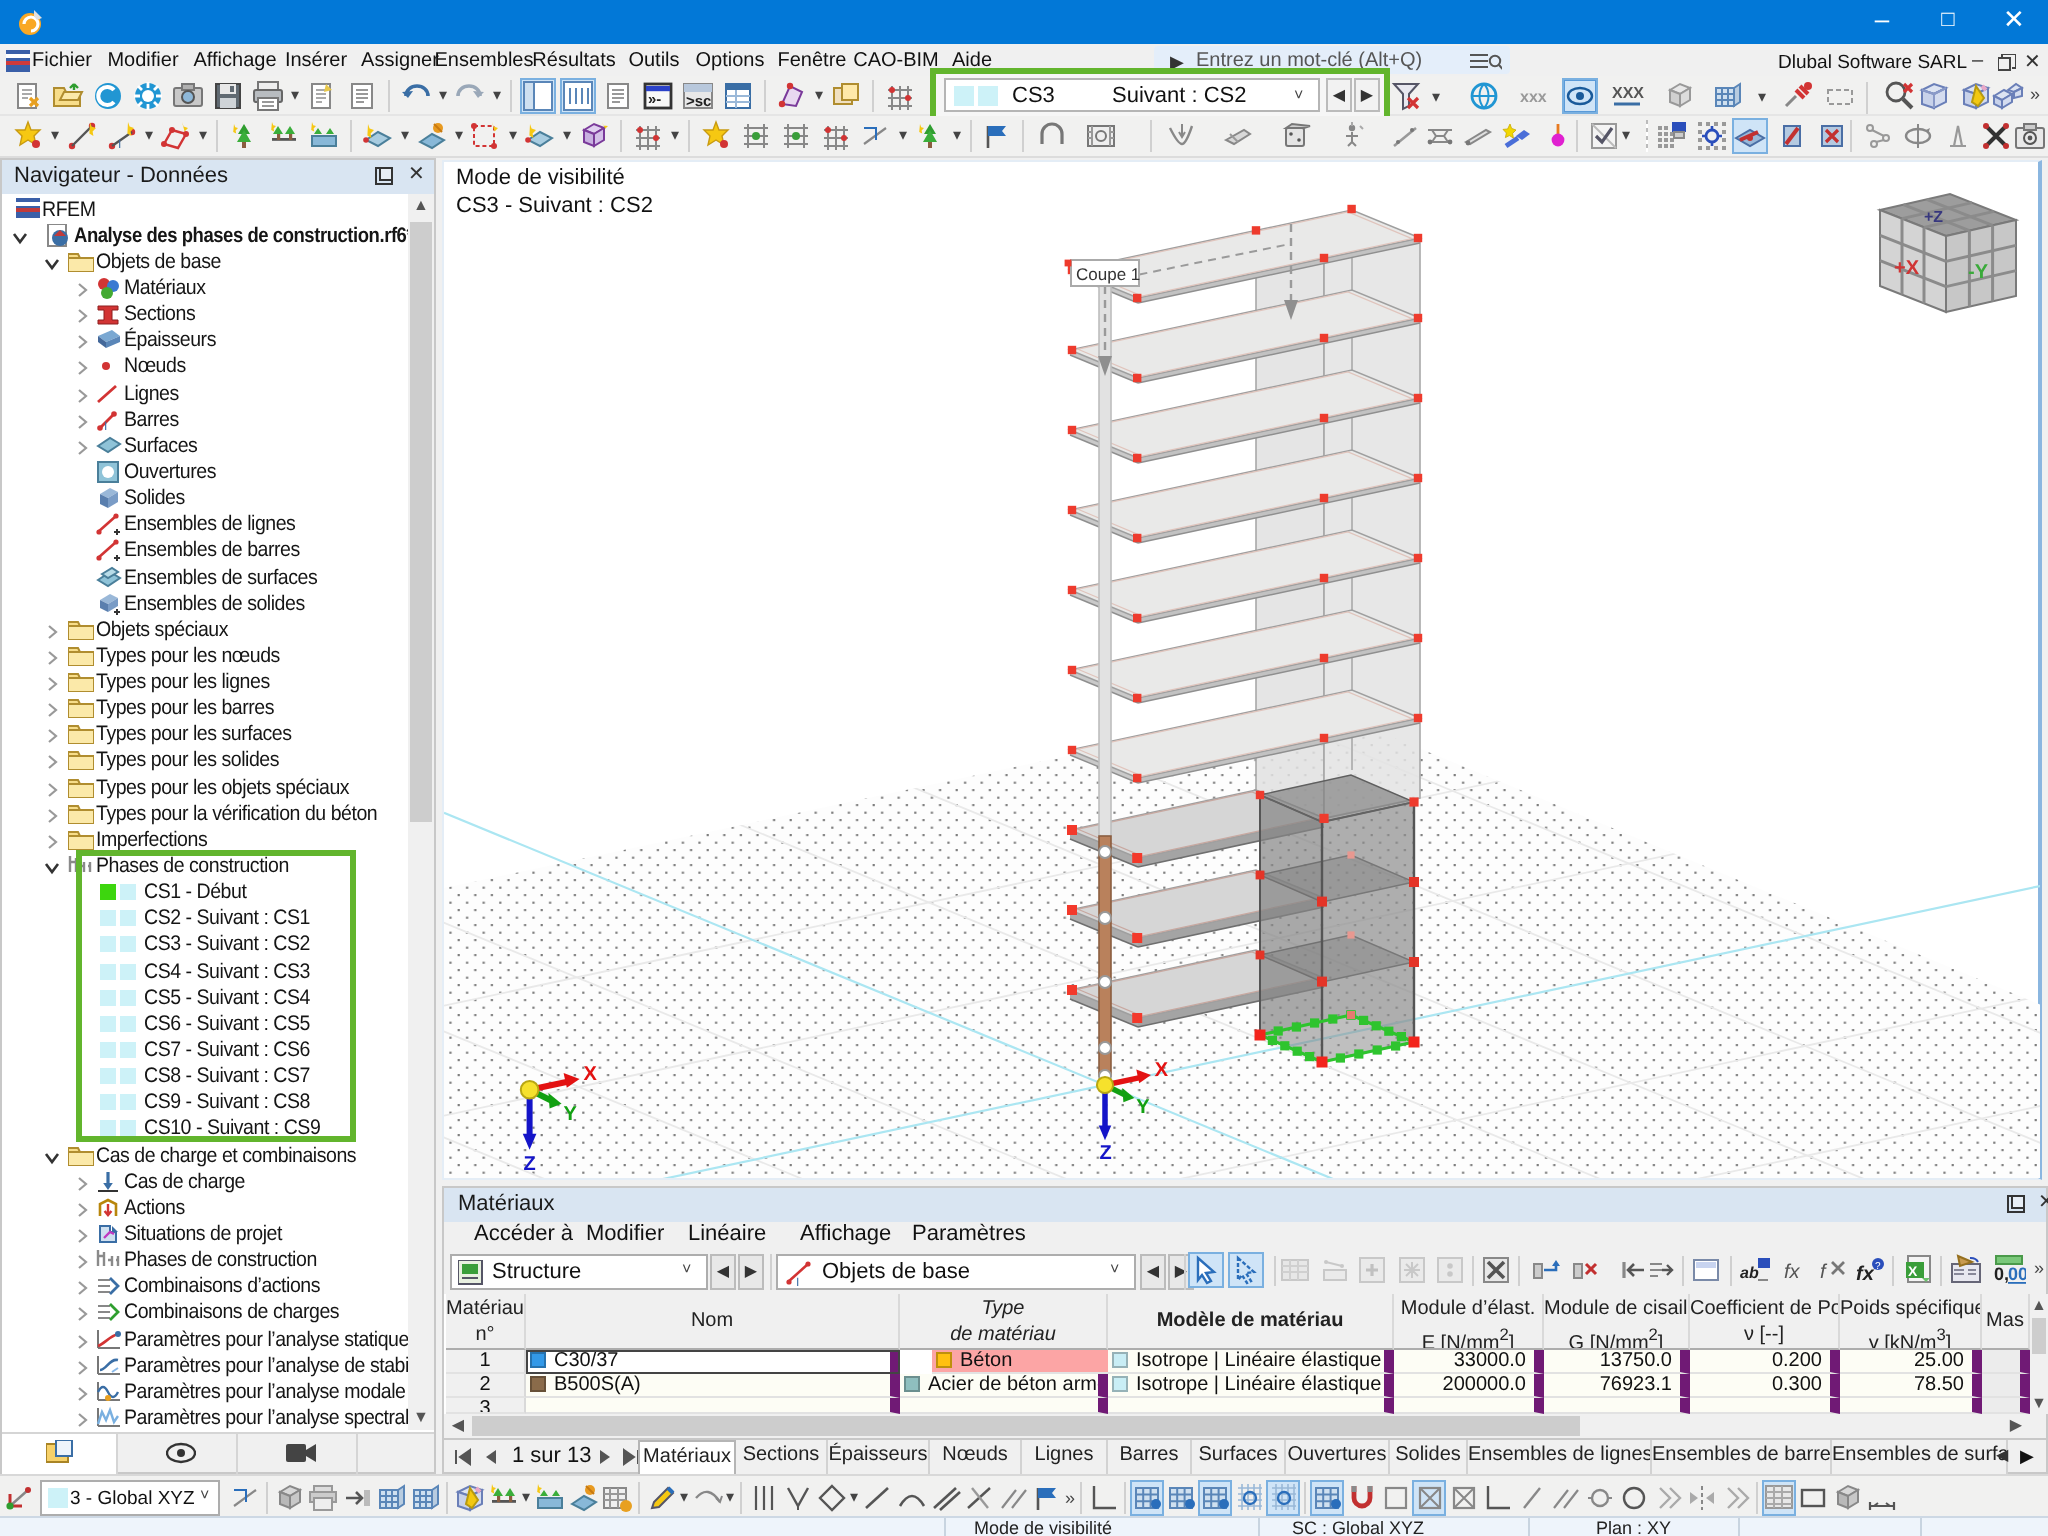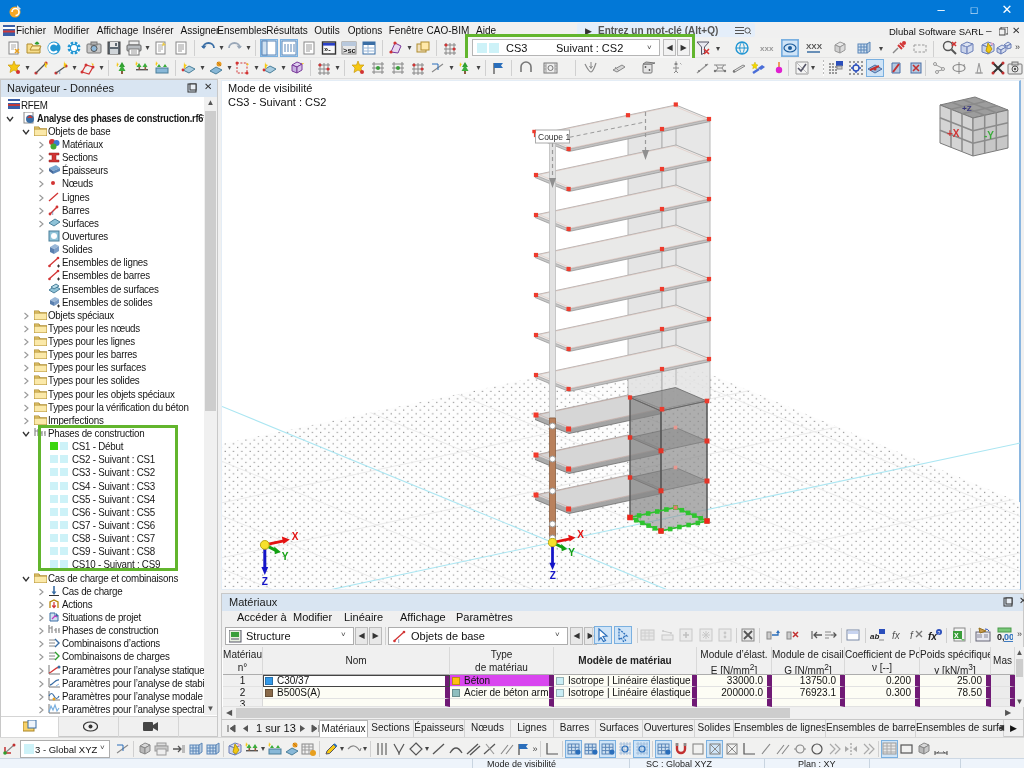--- a/index.html
+++ b/index.html
@@ -89,21 +89,21 @@
   <span class="mi" style="left:200px;transform:translateX(-50%)">Assigner</span>
   <span class="mi" style="left:242px;transform:translateX(-50%)">Ensembles</span>
   <span class="mi" style="left:287px;transform:translateX(-50%)">Résultats</span>
   <span class="mi" style="left:327px;transform:translateX(-50%)">Outils</span>
   <span class="mi" style="left:365px;transform:translateX(-50%)">Options</span>
   <span class="mi" style="left:406px;transform:translateX(-50%)">Fenêtre</span>
   <span class="mi" style="left:448px;transform:translateX(-50%)">CAO-BIM</span>
   <span class="mi" style="left:486px;transform:translateX(-50%)">Aide</span>
   <div class="abs" style="left:577px;top:1px;width:178px;height:14px;background:#e4eefa;border-radius:2px;"></div>
   <span class="mi" style="left:585px;color:#333;font-size:9px;top:4px;">▶</span>
-  <span class="mi" style="left:598px;color:#555;font-weight:bold;">Entrez un mot-clé (Alt+Q)</span>
+  <span class="mi" style="left:598px;color:#555;">Entrez un mot-clé (Alt+Q)</span>
   <svg class="abs" style="left:735px;top:4px" width="16" height="10">
       <path d="M0 1.5h9M0 4.5h9M0 7.5h9" stroke="#555"></path>
       <circle cx="12.5" cy="4.5" r="2.6" fill="none" stroke="#555"></circle>
       <path d="M14.5 6.5l1.8 2" stroke="#555"></path>
     </svg>
   <span class="mi" style="left:889px;color:#111;font-size:9.5px;top:4px;">Dlubal Software SARL</span>
   <span class="mi" style="left:986px;color:#333;">–</span>
   <svg class="abs" style="left:999px;top:5px" width="9" height="9">
       <rect x="0" y="2" width="6" height="6" fill="none" stroke="#444"></rect>
       <path d="M2 2V0h7v7h-2" fill="none" stroke="#444"></path>
@@ -1484,30 +1484,30 @@
             <rect x="1" y="1" width="13" height="4" fill="#7ac87a" stroke="#4a9a4a"></rect>
             <text x="0" y="13" font-size="9" font-weight="bold" fill="#222">0,</text>
             <text x="7" y="13" font-size="9" font-weight="bold" fill="#2a6ebb" text-decoration="underline">00</text>
           </svg></div>
         <div class="abs" style="left:422px;top:2px;font-size:9px;color:#444;">»</div>
       </div>
     </div>
  <div class="abs" id="mtbl">
       <div class="hd" style="left:1px;top:0;width:40px;height:28px;padding-top:2px;">Matériau<br>n°</div>
       <div class="hd" style="left:41px;top:0;width:187px;height:28px;padding-top:8px;">Nom</div>
-      <div class="hd" style="left:228px;top:0;width:104px;height:28px;padding-top:2px;">Type<br>de matériau</div>
+      <div class="hd" style="left:228px;top:0;width:104px;height:28px;padding-top:2px;font-style:italic;">Type<br>de matériau</div>
       <div class="hd" style="left:332px;top:0;width:143px;height:28px;padding-top:8px;font-weight:bold;">Modèle de matériau</div>
       <div class="hd" style="left:475px;top:0;width:75px;height:28px;padding-top:2px;">Module d’élast.<br>E [N/mm<sup>2</sup>]</div>
       <div class="hd" style="left:550px;top:0;width:73px;height:28px;padding-top:2px;">Module de cisaille<br>G [N/mm<sup>2</sup>]</div>
       <div class="hd" style="left:623px;top:0;width:75px;height:28px;padding-top:2px;">Coefficient de Pois<br>ν [--]</div>
       <div class="hd" style="left:698px;top:0;width:71px;height:28px;padding-top:2px;">Poids spécifique<br>γ [kN/m<sup>3</sup>]</div>
       <div class="hd" style="left:769px;top:0;width:24px;height:28px;padding-top:8px;">Mas</div>
       <div class="cell" style="left:1px;top:28px;width:40px;height:12px;background:#f0f0f0;text-align:center;border-right:1px solid #d9d9d9;">1</div>
       <div class="cell" style="left:41px;top:28px;width:187px;height:12px;background:#fdfdf5;outline:1.5px solid #444;outline-offset:-1.5px;background:#fff;"><span class="sw" style="background:#3399e8"></span>C30/37</div>
-      <div class="cell" style="left:228px;top:28px;width:104px;height:12px;background:#d946ef;"><span class="sw" style="background:#ffc010"></span>Béton</div>
+      <div class="cell" style="left:244px;top:28px;width:104px;height:12px;background:#fca5a5;"><span class="sw" style="background:#ffc010"></span>Béton</div>
       <div class="cell" style="left:332px;top:28px;width:143px;height:12px;background:#fdfdf5;"><span class="sw" style="background:#c9eef5"></span>Isotrope | Linéaire élastique</div>
       <div class="cell" style="left:475px;top:28px;width:75px;height:12px;background:#fdfdf5;text-align:right;padding-right:4px;">33000.0</div>
       <div class="cell" style="left:550px;top:28px;width:73px;height:12px;background:#fdfdf5;text-align:right;padding-right:4px;">13750.0</div>
       <div class="cell" style="left:623px;top:28px;width:75px;height:12px;background:#fdfdf5;text-align:right;padding-right:4px;">0.200</div>
       <div class="cell" style="left:698px;top:28px;width:71px;height:12px;background:#fdfdf5;text-align:right;padding-right:4px;">25.00</div>
       <div class="cell" style="left:769px;top:28px;width:24px;height:12px;background:#ececec;"></div>
       <div class="cell" style="left:1px;top:40px;width:40px;height:12px;background:#f0f0f0;text-align:center;border-right:1px solid #d9d9d9;">2</div>
       <div class="cell" style="left:41px;top:40px;width:187px;height:12px;background:#fdfdf5;"><span class="sw" style="background:#8a6b4a"></span>B500S(A)</div>
       <div class="cell" style="left:228px;top:40px;width:104px;height:12px;background:#fdfdf5;"><span class="sw" style="background:#8fbfbf"></span>Acier de béton armé</div>
       <div class="cell" style="left:332px;top:40px;width:143px;height:12px;background:#fdfdf5;"><span class="sw" style="background:#c9eef5"></span>Isotrope | Linéaire élastique</div>

